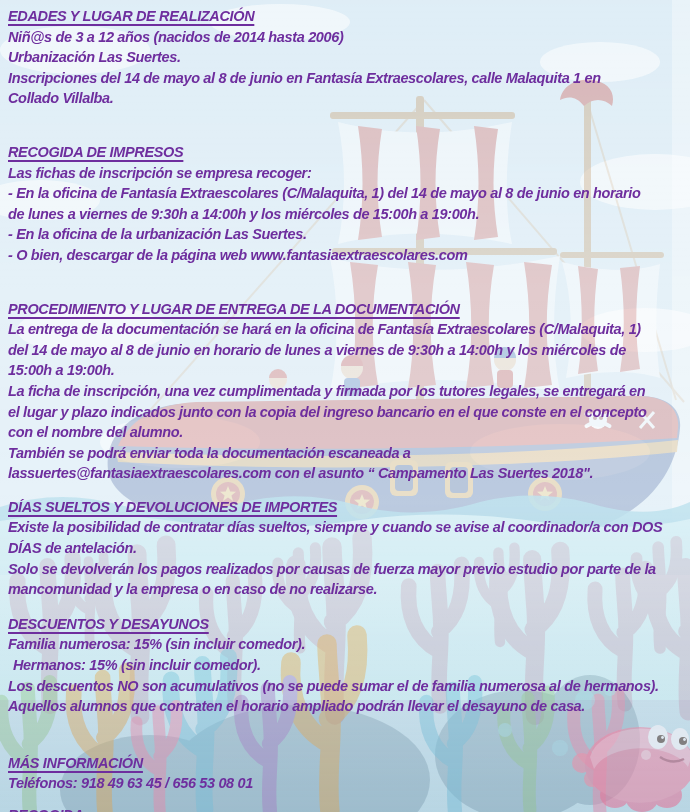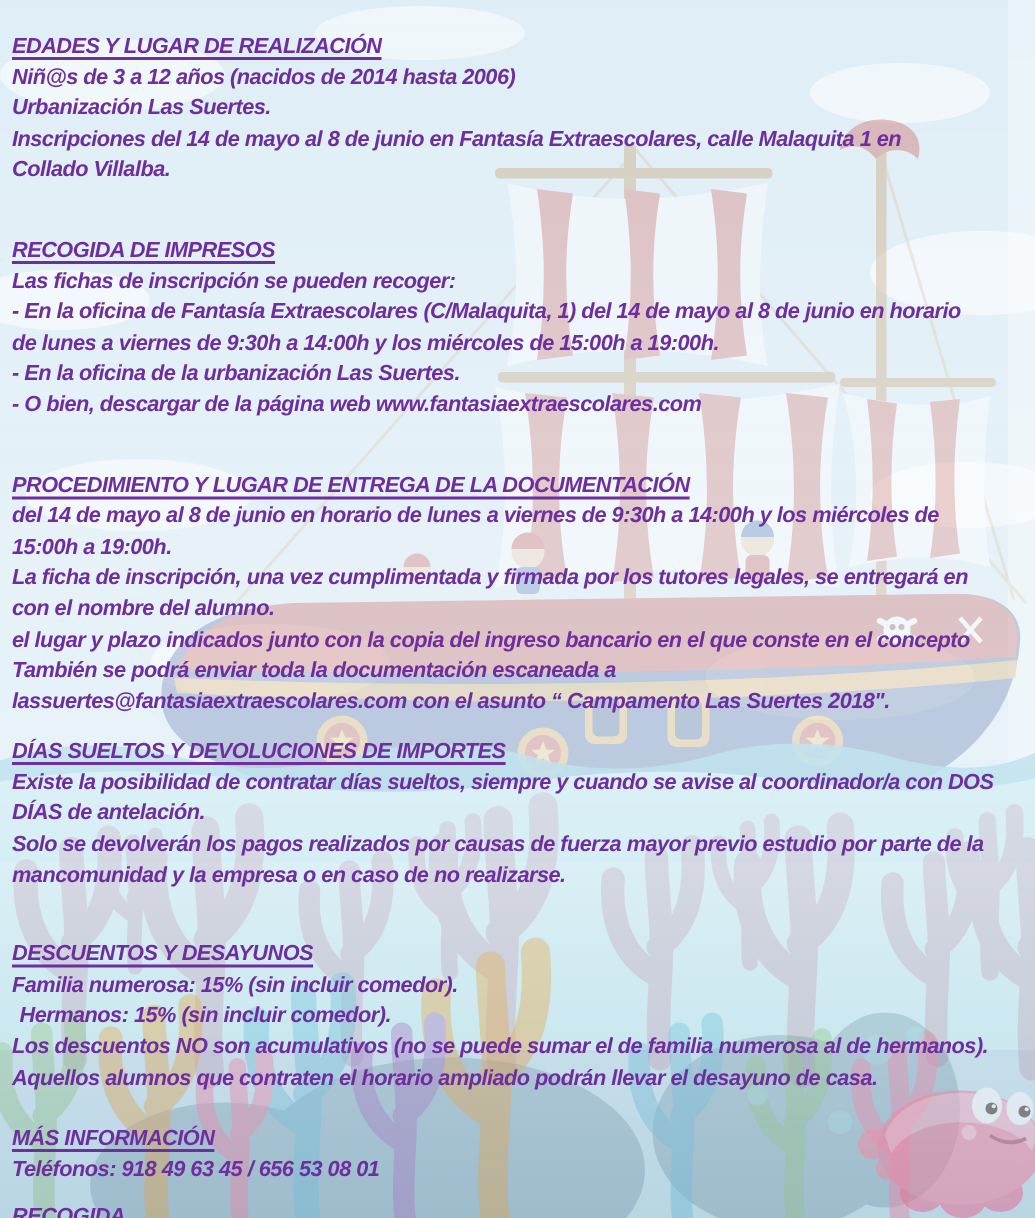--- a/index.html
+++ b/index.html
@@ -9,24 +9,24 @@
     font-family:"Liberation Sans",sans-serif;
   }
   .bg{position:absolute;left:0;top:0;width:690px;height:812px;}
   .content{
     position:absolute;left:8px;top:5px;width:682px;
     color:#6e2e9e;font-weight:bold;font-style:italic;
     font-size:14.5px;letter-spacing:-0.35px;line-height:20.6px;
     white-space:nowrap;
   }
   .sec{margin-top:33px;}
-  .sec:first-child{margin-top:16px;}
+  .sec:first-child{margin-top:1px;}
   .sec.g13{margin-top:13px;}
-  .sec.g18{margin-top:32px;}
-  .sec.g28{margin-top:20px;}
+  .sec.g18{margin-top:14px;}
+  .sec.g28{margin-top:36px;}
   .sec.g11{margin-top:11px;}
   .h{
     display:block;
   }
   .h span{
     text-decoration:underline;
     text-decoration-thickness:1.5px;
     text-underline-offset:3px;
     padding-right:4px;
   }
@@ -264,34 +264,35 @@
     <div class="sec">
       <div class="h"><span>EDADES Y LUGAR DE REALIZACIÓN</span></div>
       <div class="ln">Niñ@s de 3 a 12 años (nacidos de 2014 hasta 2006)</div>
       <div class="ln">Urbanización Las Suertes.</div>
       <div class="ln">Inscripciones del 14 de mayo al 8 de junio en Fantasía Extraescolares, calle Malaquita 1 en</div>
       <div class="ln">Collado Villalba.</div>
     </div>
 
     <div class="sec">
       <div class="h"><span>RECOGIDA DE IMPRESOS</span></div>
-      <div class="ln">Las fichas de inscripción se pueden recoger:</div>
+      <div class="ln">Las fichas de inscripción se empresa recoger:</div>
       <div class="ln">- En la oficina de Fantasía Extraescolares (C/Malaquita, 1) del 14 de mayo al 8 de junio en horario</div>
       <div class="ln">de lunes a viernes de 9:30h a 14:00h y los miércoles de 15:00h a 19:00h.</div>
       <div class="ln">- En la oficina de la urbanización Las Suertes.</div>
       <div class="ln">- O bien, descargar de la página web www.fantasiaextraescolares.com</div>
     </div>
 
     <div class="sec">
       <div class="h"><span>PROCEDIMIENTO Y LUGAR DE ENTREGA DE LA DOCUMENTACIÓN</span></div>
+      <div class="ln">La entrega de la documentación se hará en la oficina de Fantasía Extraescolares (C/Malaquita, 1)</div>
       <div class="ln">del 14 de mayo al 8 de junio en horario de lunes a viernes de 9:30h a 14:00h y los miércoles de</div>
       <div class="ln">15:00h a 19:00h.</div>
       <div class="ln">La ficha de inscripción, una vez cumplimentada y firmada por los tutores legales, se entregará en</div>
+      <div class="ln">el lugar y plazo indicados junto con la copia del ingreso bancario en el que conste en el concepto</div>
       <div class="ln">con el nombre del alumno.</div>
-      <div class="ln">el lugar y plazo indicados junto con la copia del ingreso bancario en el que conste en el concepto</div>
       <div class="ln">También se podrá enviar toda la documentación escaneada a</div>
       <div class="ln">lassuertes@fantasiaextraescolares.com con el asunto “ Campamento Las Suertes 2018".</div>
     </div>
 
     <div class="sec g13">
       <div class="h"><span>DÍAS SUELTOS Y DEVOLUCIONES DE IMPORTES</span></div>
       <div class="ln">Existe la posibilidad de contratar días sueltos, siempre y cuando se avise al coordinador/a con DOS</div>
       <div class="ln">DÍAS de antelación.</div>
       <div class="ln">Solo se devolverán los pagos realizados por causas de fuerza mayor previo estudio por parte de la</div>
       <div class="ln">mancomunidad y la empresa o en caso de no realizarse.</div>

